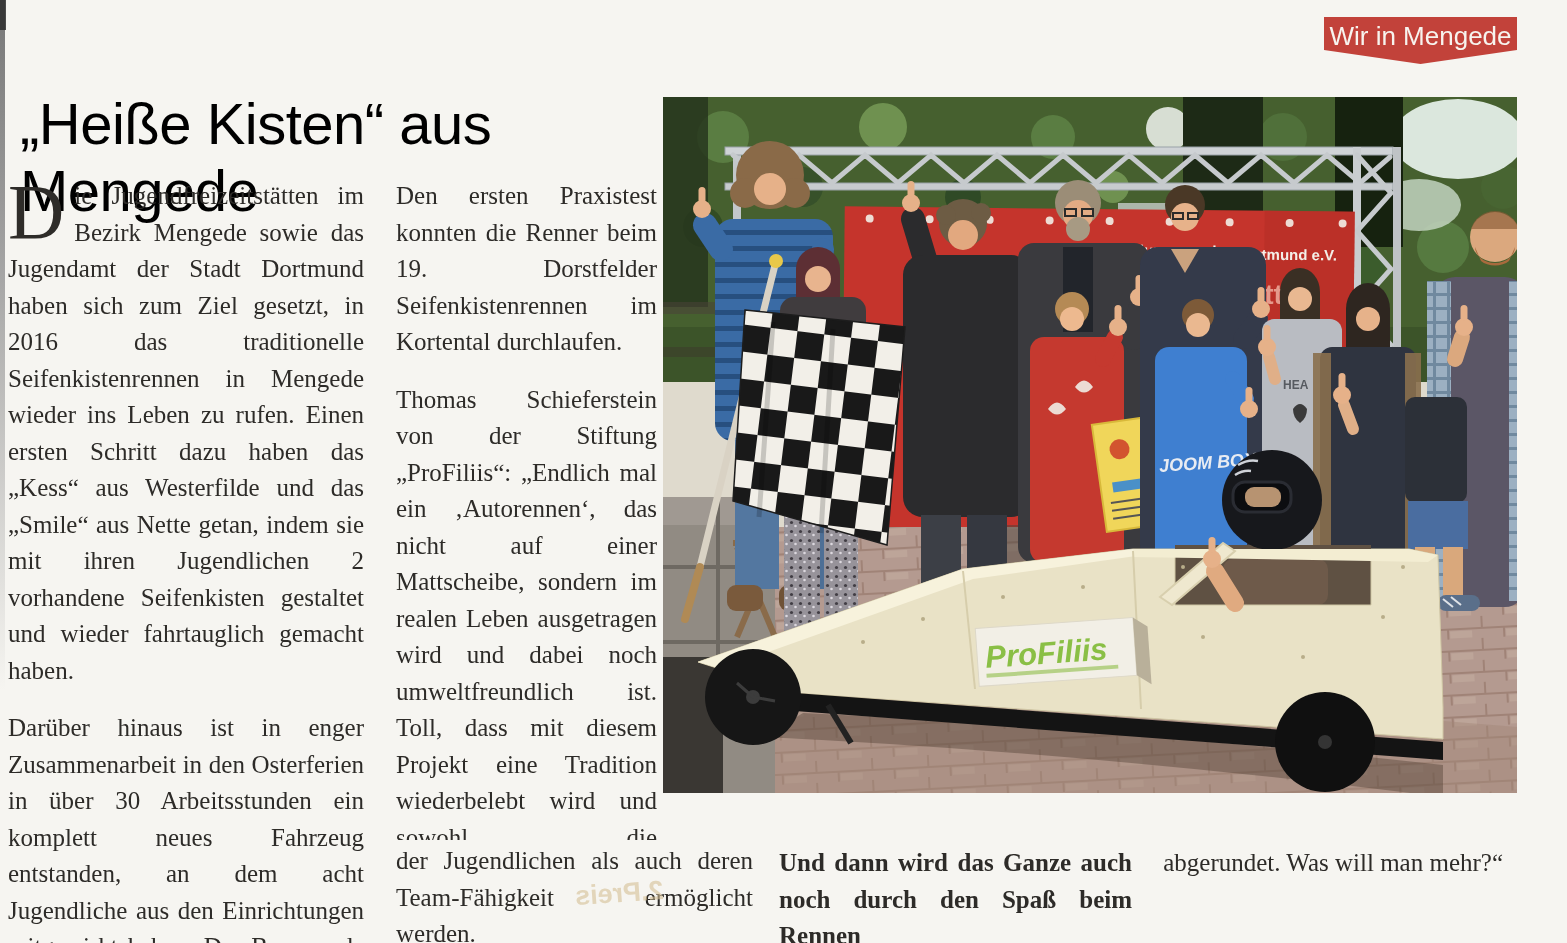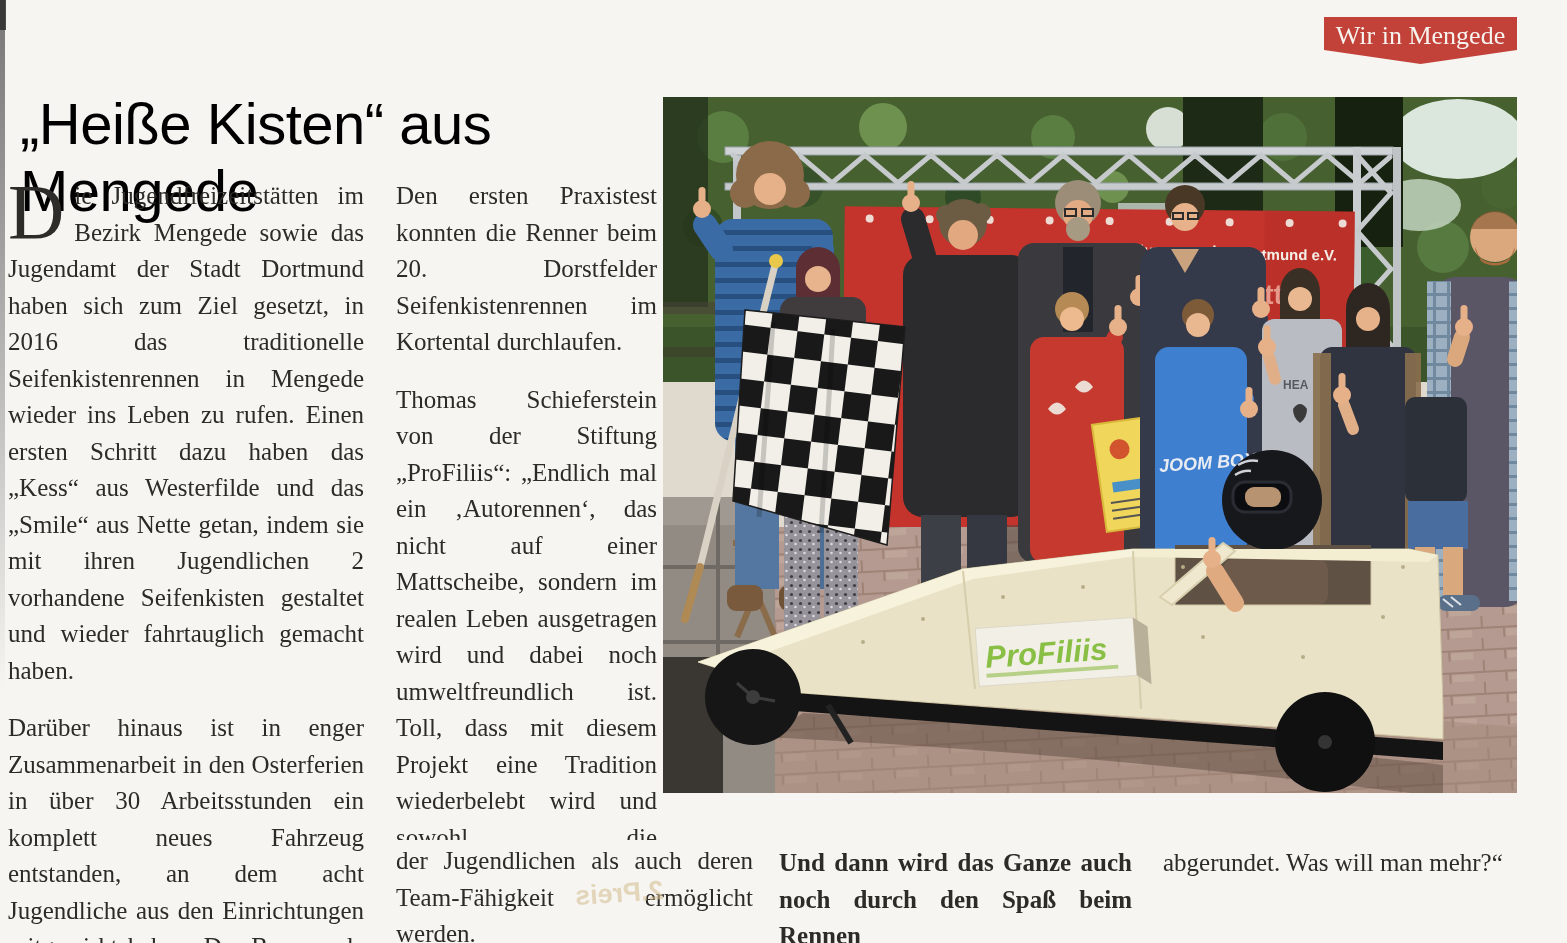--- a/index.html
+++ b/index.html
@@ -7,37 +7,37 @@
          font-family:"Liberation Serif",serif;color:#2d2b28;}
   
   .scan-strip{position:absolute;left:0;top:0;width:5px;height:690px;
               background:linear-gradient(#777 0%,#999 30%,rgba(150,150,150,0) 100%);}
   .scan-nick{position:absolute;left:0;top:0;width:6px;height:30px;background:#2e2e2e;opacity:.85;}
   .bleed{position:absolute;left:575px;top:878px;font-family:"Liberation Sans",sans-serif;
          font-weight:bold;font-size:27px;color:#d6c096;opacity:.6;
          transform:scaleX(-1) rotate(4deg);}
   
   .badge{position:absolute;left:1324px;top:17px;width:193px;height:47px;
-         background:#c2423a;color:#f7f3ee;font-family:Liberation Serif, serif;
+         background:#c2423a;color:#f7f3ee;font-family:Liberation Sans, sans-serif;
          font-size:26px;text-align:center;line-height:38px;
          clip-path:polygon(0 0,100% 0,100% 70%,50% 100%,0 70%);}
   
   .title{position:absolute;left:20px;top:90px;width:660px;
          font-family:"Liberation Sans",sans-serif;font-weight:300;
          font-size:58px;color:#000000;letter-spacing:-.5px;}
   
   .col{position:absolute;text-align:justify;font-size:25px;line-height:36.5px;
        hyphens:auto;-webkit-hyphens:auto;}
   .col p{margin:0;}
   .col p+p{margin-top:21px;}
   .col1{left:8px;top:178px;width:356px;}
   .col2{left:396px;top:178px;width:261px;height:662px;overflow:hidden;}
   .col2wide{left:396px;top:843px;width:357px;}
   .cap-left{left:779px;top:845px;width:353px;font-weight:bold;}
-  .cap-right{left:1163px;top:845px;width:340px;text-align:left;}
+  .cap-right{left:1163px;top:845px;width:340px;text-align:right;}
   .dropcap{float:left;font-size:78px;line-height:60px;padding:4px 10px 0 0;color:#2e2c29;}
   
   .photo{position:absolute;left:663px;top:97px;width:854px;height:696px;background:#dfdacd;}
   .photo svg{display:block;}
 </style>
 </head>
 <body>
 
 <div id="stage">
 
@@ -47,21 +47,21 @@
   <div class="badge">Wir in Mengede</div>
 
   <div class="title">„Heiße Kisten“ aus Mengede</div>
 
   <div class="col col1">
     <p><span class="dropcap">D</span><span>ie Jugendfreizeitstätten im Bezirk Mengede sowie das Jugendamt der Stadt Dortmund haben sich zum Ziel gesetzt, in 2016 das traditionelle Seifenkistenrennen in Mengede wieder ins Leben zu rufen. Einen ersten Schritt dazu haben das „Kess“ aus Westerfilde und das „Smile“ aus Nette getan, indem sie mit ihren Jugendlichen 2 vorhandene Seifenkisten gestaltet und wieder fahrtauglich gemacht haben.</span></p>
     <p>Darüber hinaus ist in enger Zusammenarbeit in den Osterferien in über 30 Arbeitsstunden ein komplett neues Fahrzeug entstanden, an dem acht Jugendliche aus den Einrichtungen mitgewirkt haben. Der Bau wurde durch eine Spende über 1.000 € von der Dortmunder Stiftung „ProFiliis“ ermöglicht.</p>
   </div>
 
   <div class="col col2">
-    <p>Den ersten Praxistest konnten die Renner beim 20. Dorstfelder Seifenkistenrennen im Kortental durchlaufen.</p>
+    <p>Den ersten Praxistest konnten die Renner beim 19. Dorstfelder Seifenkistenrennen im Kortental durchlaufen.</p>
     <p>Thomas Schieferstein von der Stiftung „ProFiliis“: „Endlich mal ein ‚Autorennen‘, das nicht auf einer Mattscheibe, sondern im realen Leben ausgetragen wird und dabei noch umweltfreundlich ist. Toll, dass mit diesem Projekt eine Tradition wiederbelebt wird und sowohl die handwerklichen Fertigkeiten</p>
   </div>
   <div class="col col2wide">der Jugendlichen als auch deren Team-Fähigkeit ermöglicht werden.</div>
 
   <div class="col cap-left">Und dann wird das Ganze auch noch durch den Spaß beim Rennen</div>
   <div class="col cap-right">abgerundet. Was will man mehr?“</div>
 
   <div class="bleed">2.Preis</div>
 
   <div class="photo">

